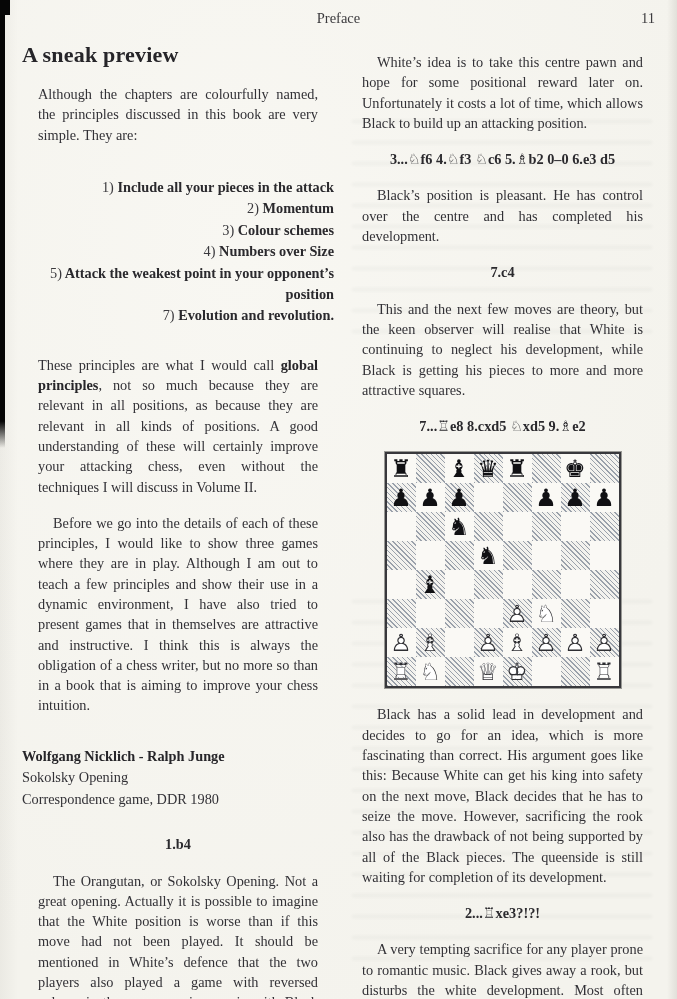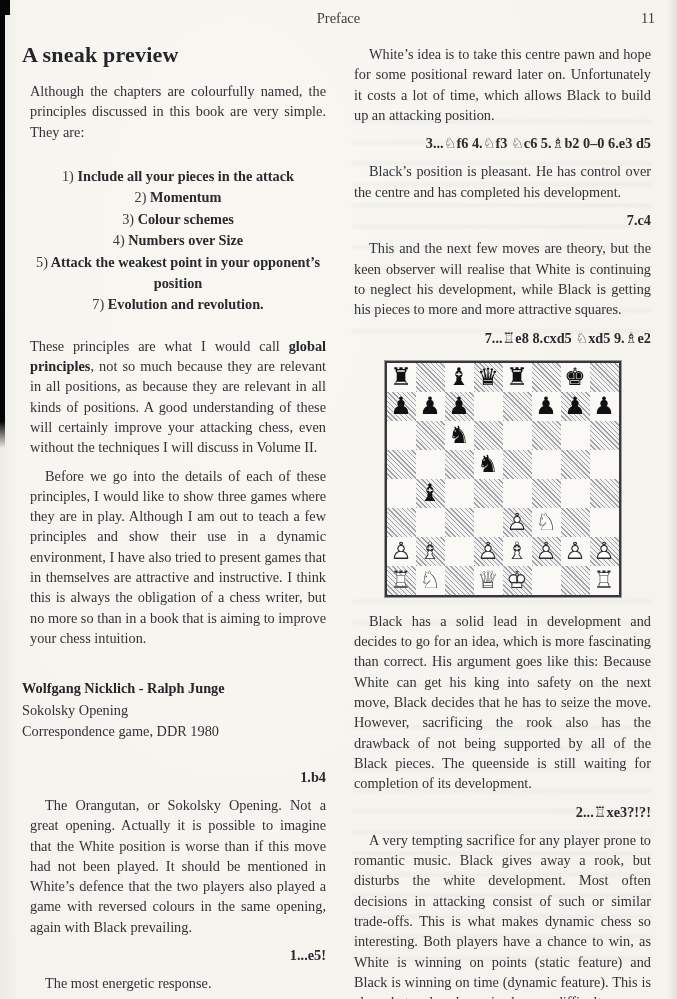--- a/index.html
+++ b/index.html
@@ -29,27 +29,27 @@
   .runhead .title{position:absolute;left:0;right:0;text-align:center;}
   .runhead .pnum{position:absolute;right:22px;top:0;}
 
   .col{position:absolute;top:36px;font-size:14.3px;line-height:20.3px;
     text-align:justify;}
   .col.left{left:22px;width:312px;}
   .col.right{left:346px;width:313px;}
 
   h1{font-size:22px;line-height:26px;margin:6px 0 13px 0;font-weight:bold;
     color:#262529;text-align:left;letter-spacing:0.2px;}
-  p{margin:8px;}
+  p{margin:16px;}
   .ind{text-indent:15px;}
   .flush{text-indent:0;}
   .sp16{height:16px;}
   .sp12{height:12px;}
-  .moves{font-weight:bold;text-align:right;color:#2a292d;}
-  .li{font-weight:bold;text-align:center;color:#2a292d;line-height:21.4px;}
+  .moves{font-weight:bold;text-align:center;color:#2a292d;}
+  .li{font-weight:bold;text-align:right;color:#2a292d;line-height:21.4px;}
   .li .num{font-weight:normal;color:#3a393d;}
   .gamehead{margin-top:30px;text-align:left;}
   .gamehead .players{font-weight:bold;color:#262529;}
   .gamehead div{line-height:21.5px;}
   .mv1{margin-top:24px;}
   b.inline{color:#262529;}
 
   
   .board{
     width:232px;margin:13px auto 14px auto;

